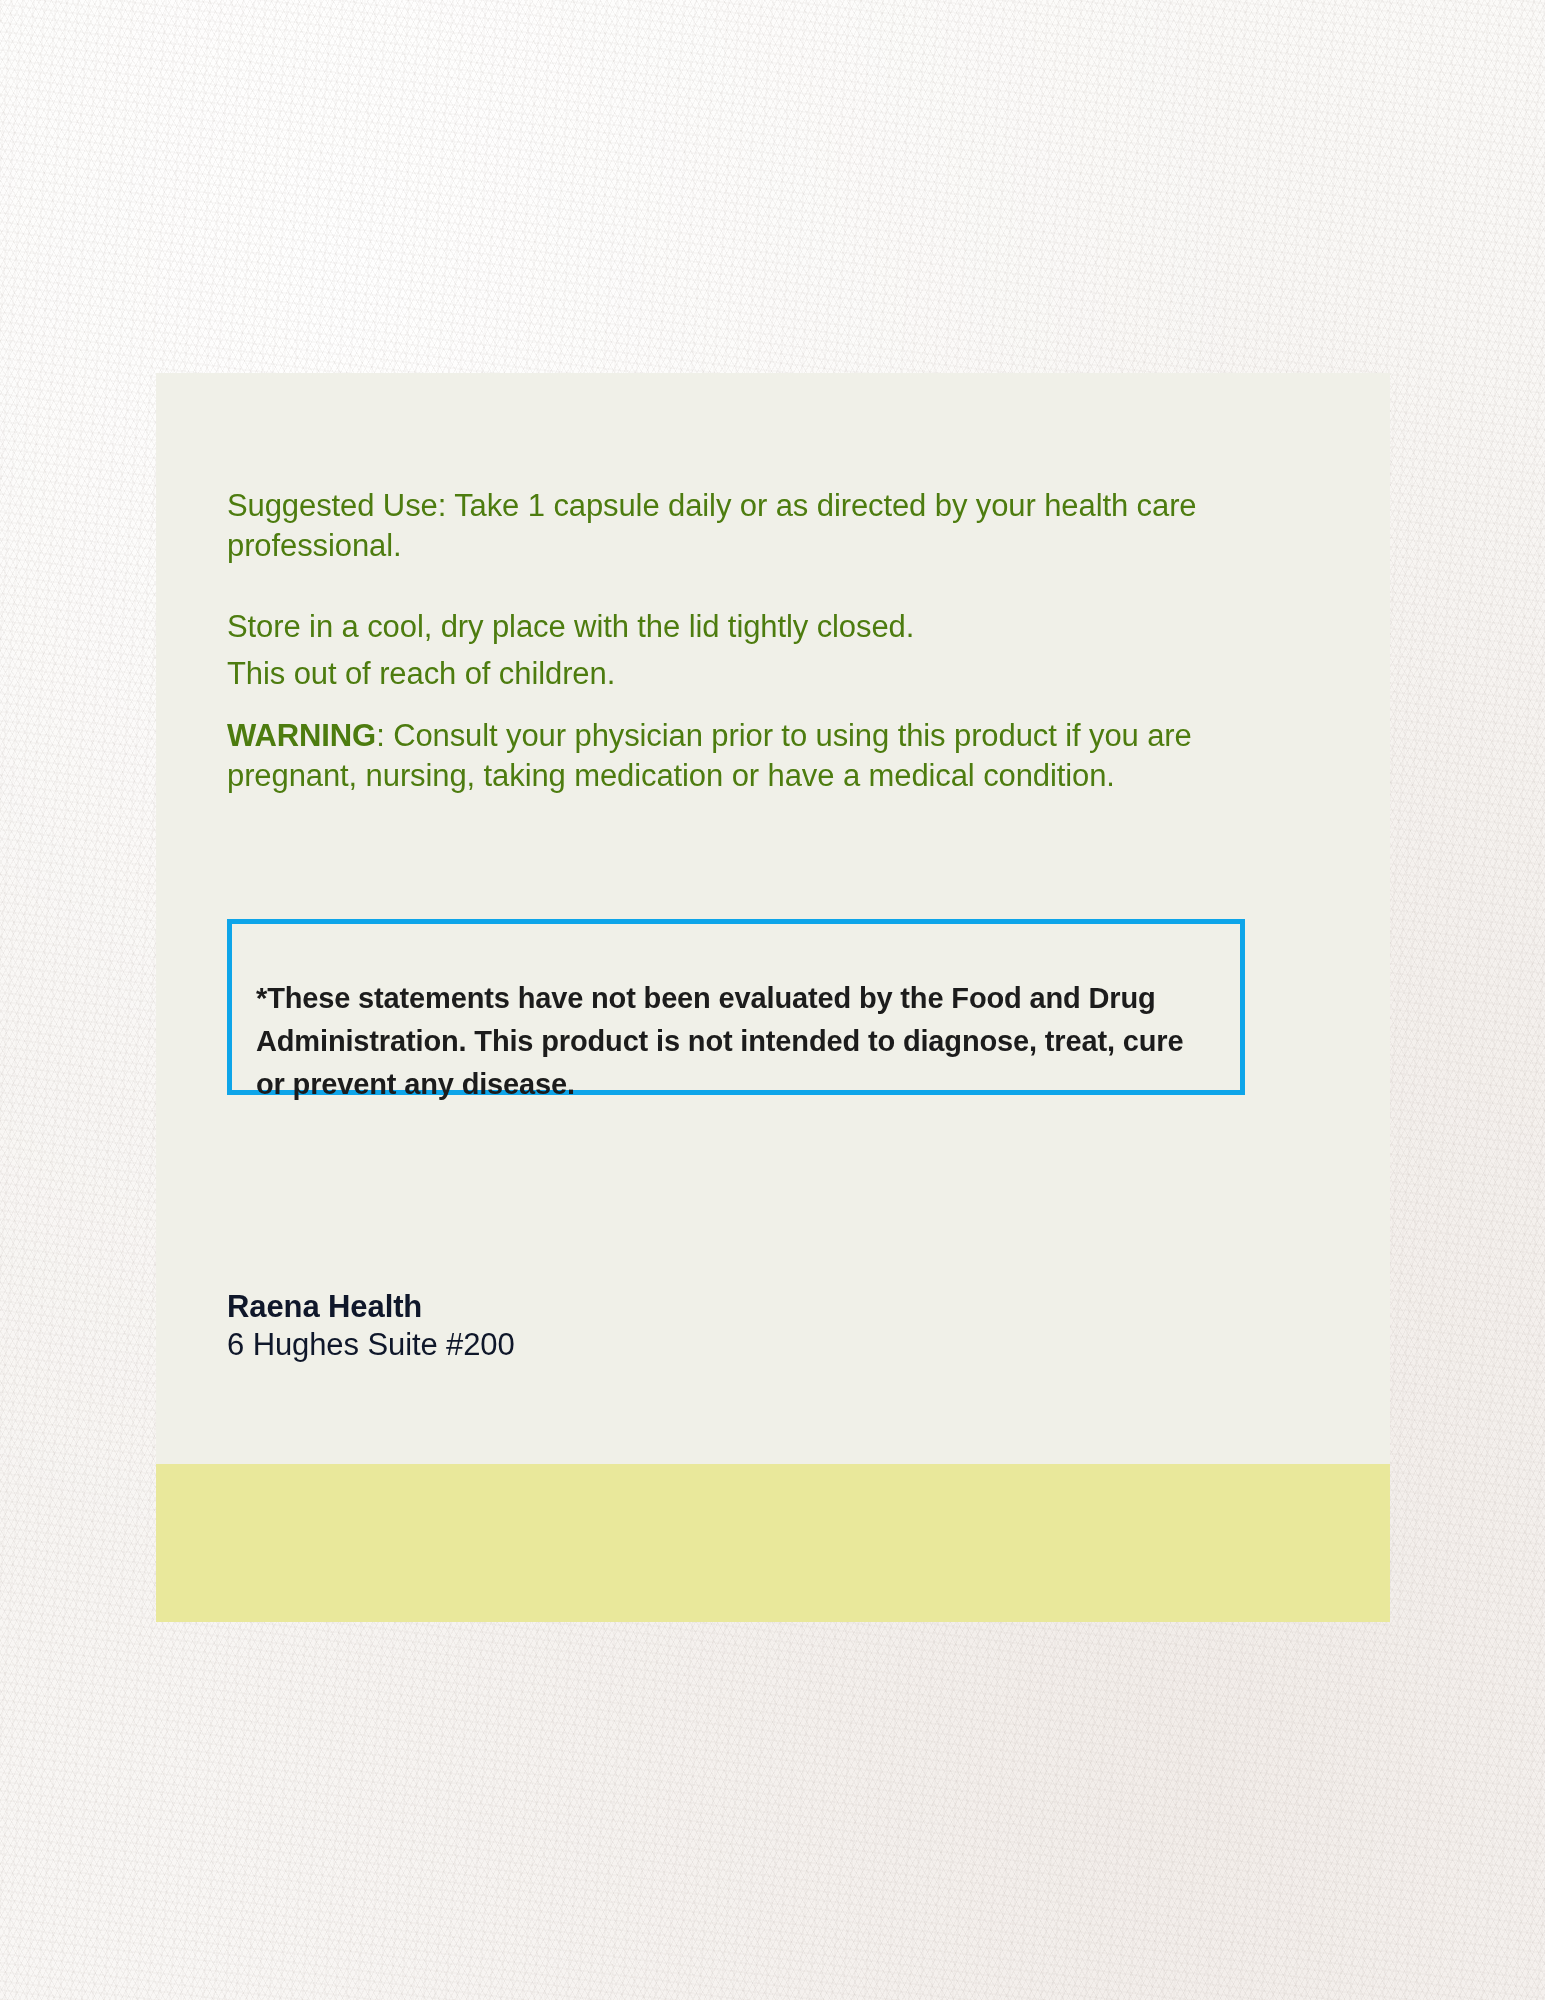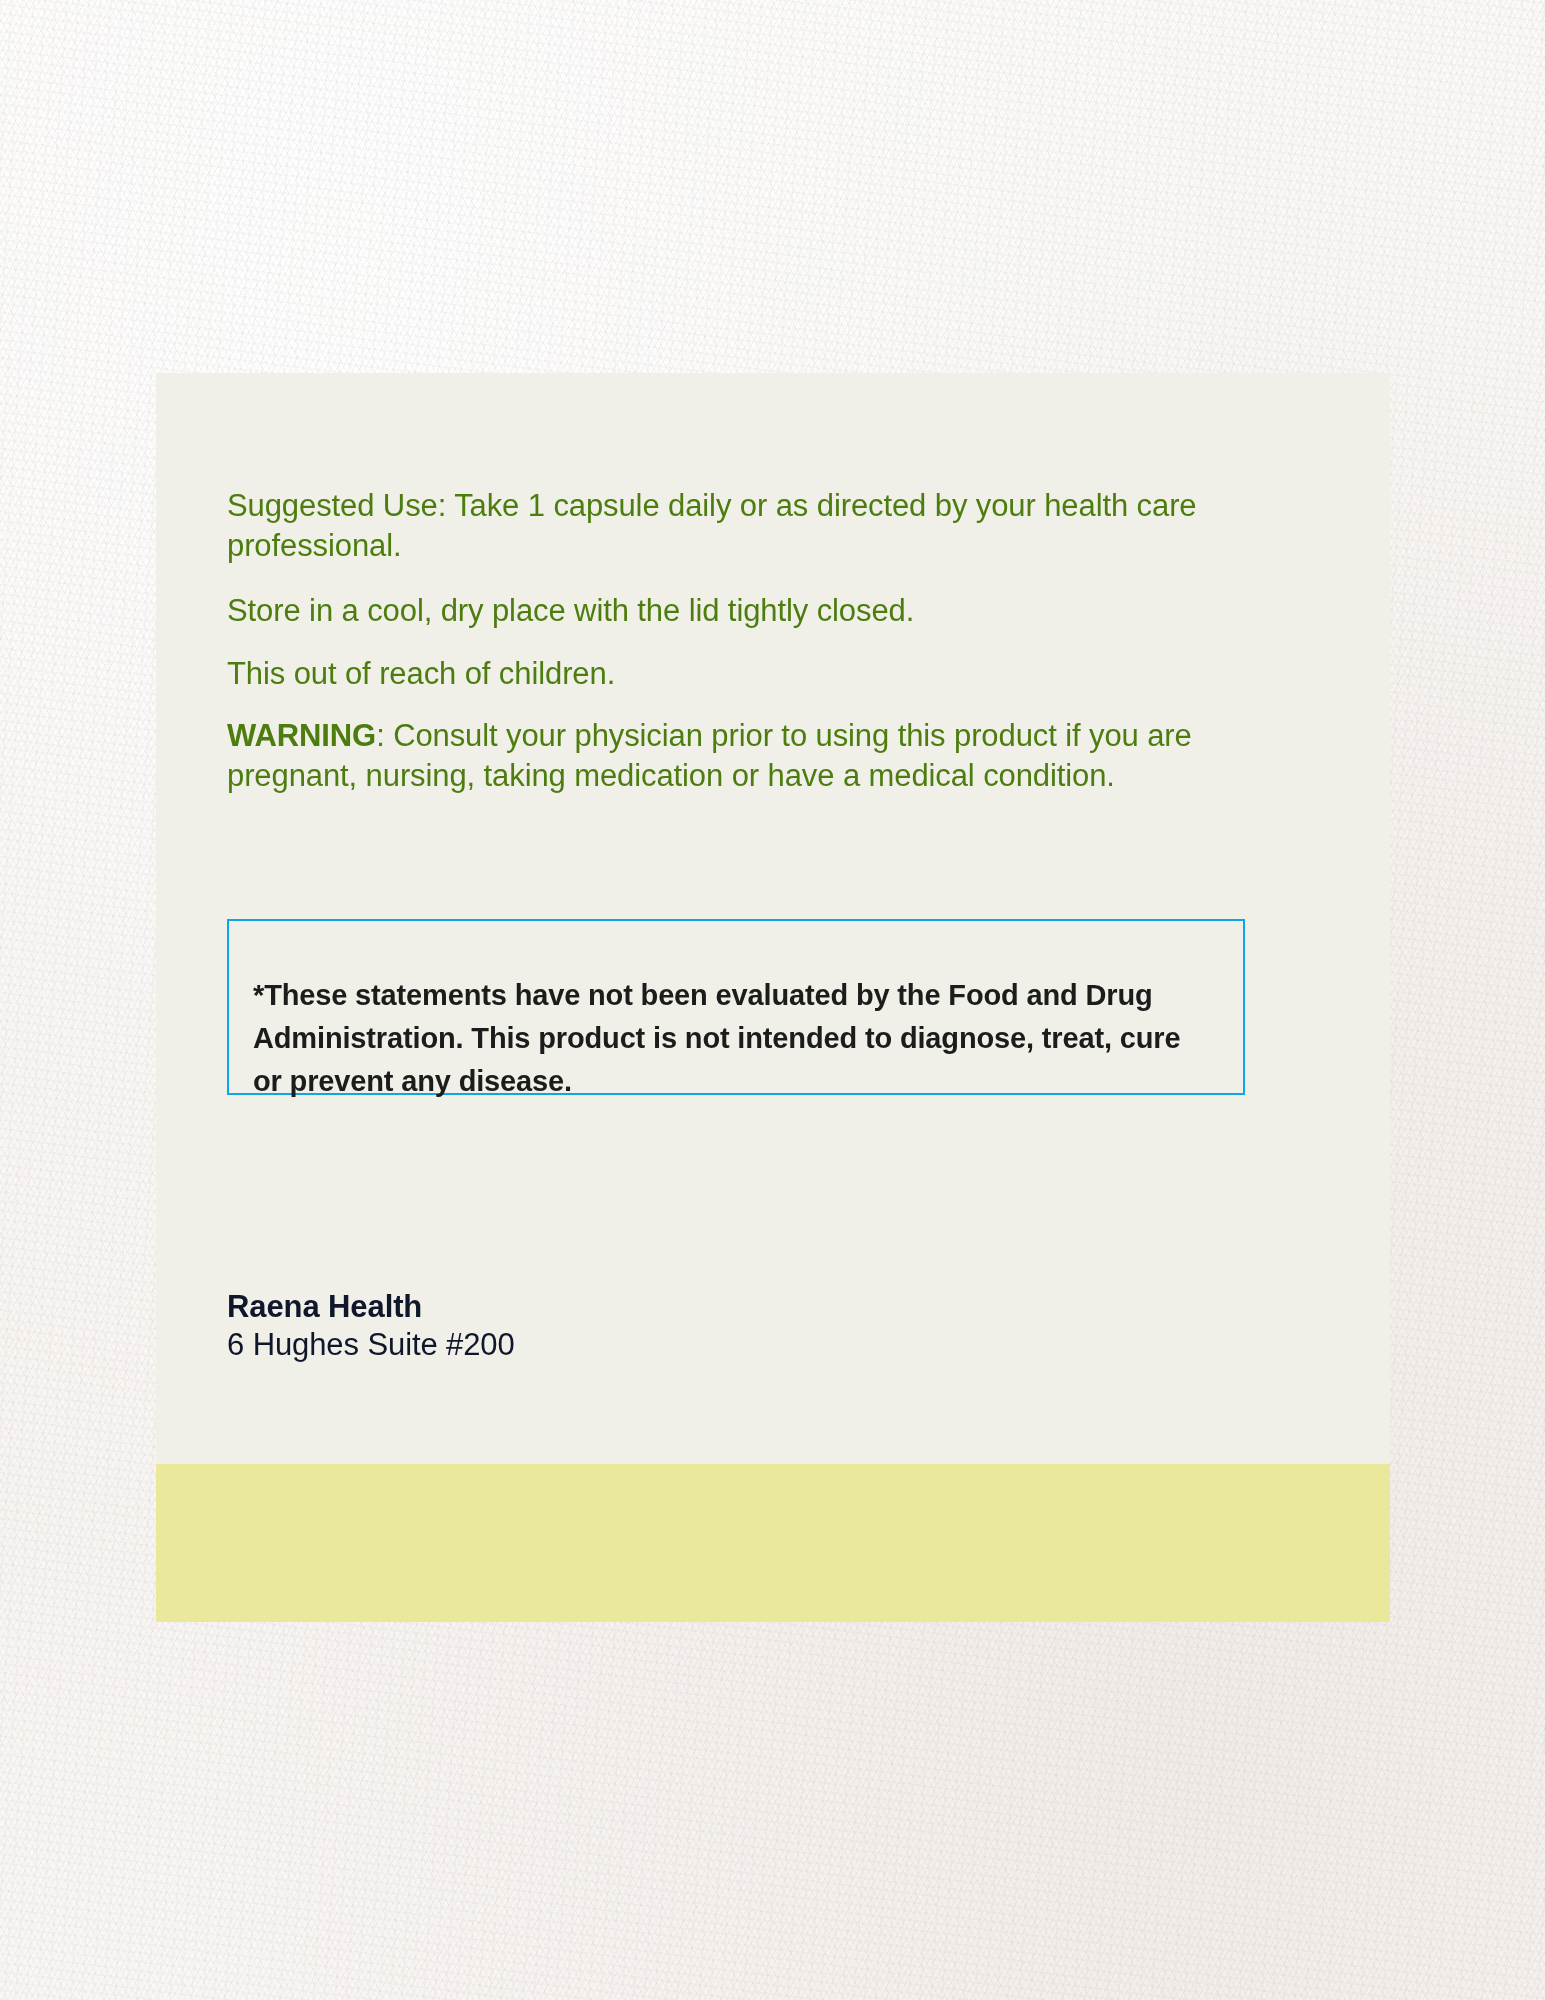--- a/index.html
+++ b/index.html
@@ -73,35 +73,35 @@
     left: 71px;
     width: 1060px;
     color: #4d7c0f;
     font-size: 31px;
     line-height: 40px;
     letter-spacing: -0.1px;
     font-weight: 400;
   }
 
   #suggested-use-para   { top: 82px; }
-  #storage-para         { top: 187px; }
+  #storage-para         { top: 203px; }
   #children-para        { top: 250px; }
   #warning-para         { top: 312px; width: 1010px; }
 
   .bold-lead { font-weight: 700; }
 
   
   #disclaimer-box {
     position: absolute;
     left: 71px;
     top: 546px;
     width: 1018px;
     height: 176px;
     box-sizing: border-box;
-    border: 2px solid #0ea5e9;
+    border: 5px solid #0ea5e9;
     background-color: transparent;
   }
 
   #disclaimer-text {
     position: absolute;
     left: 24px;
     top: 24px;
     width: 960px;
     color: #1c1c1c;
     font-size: 29px;

